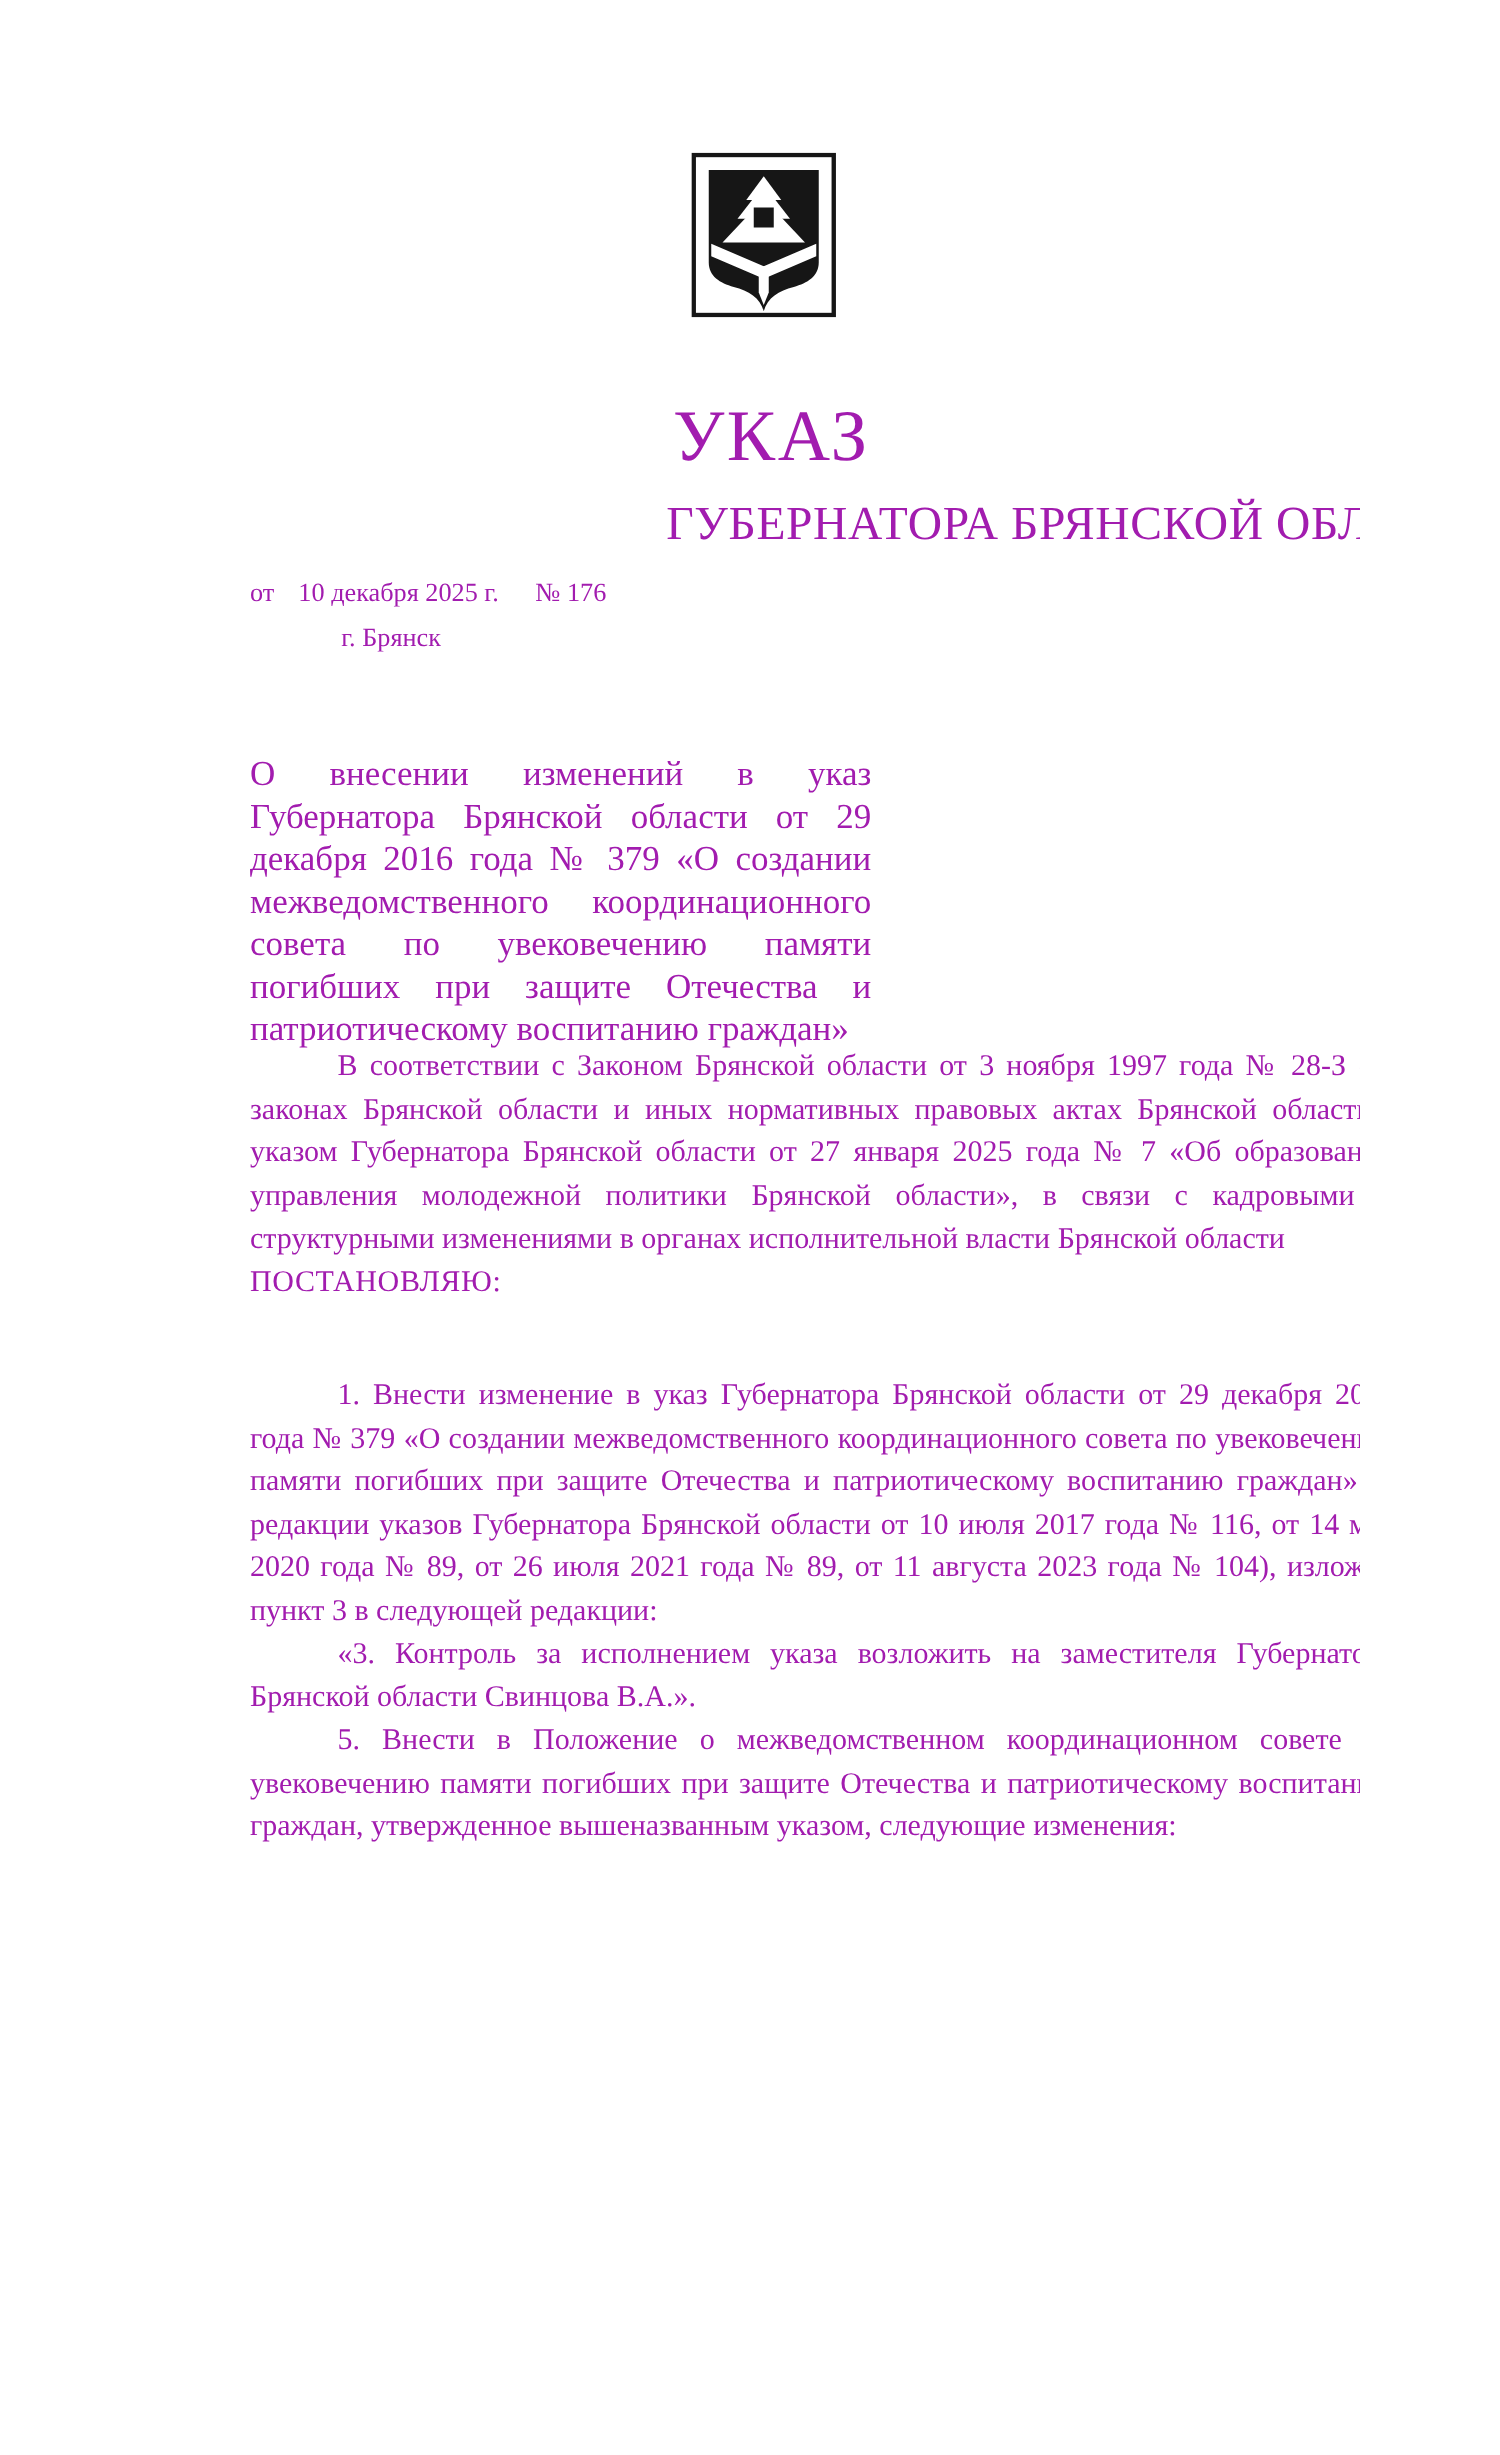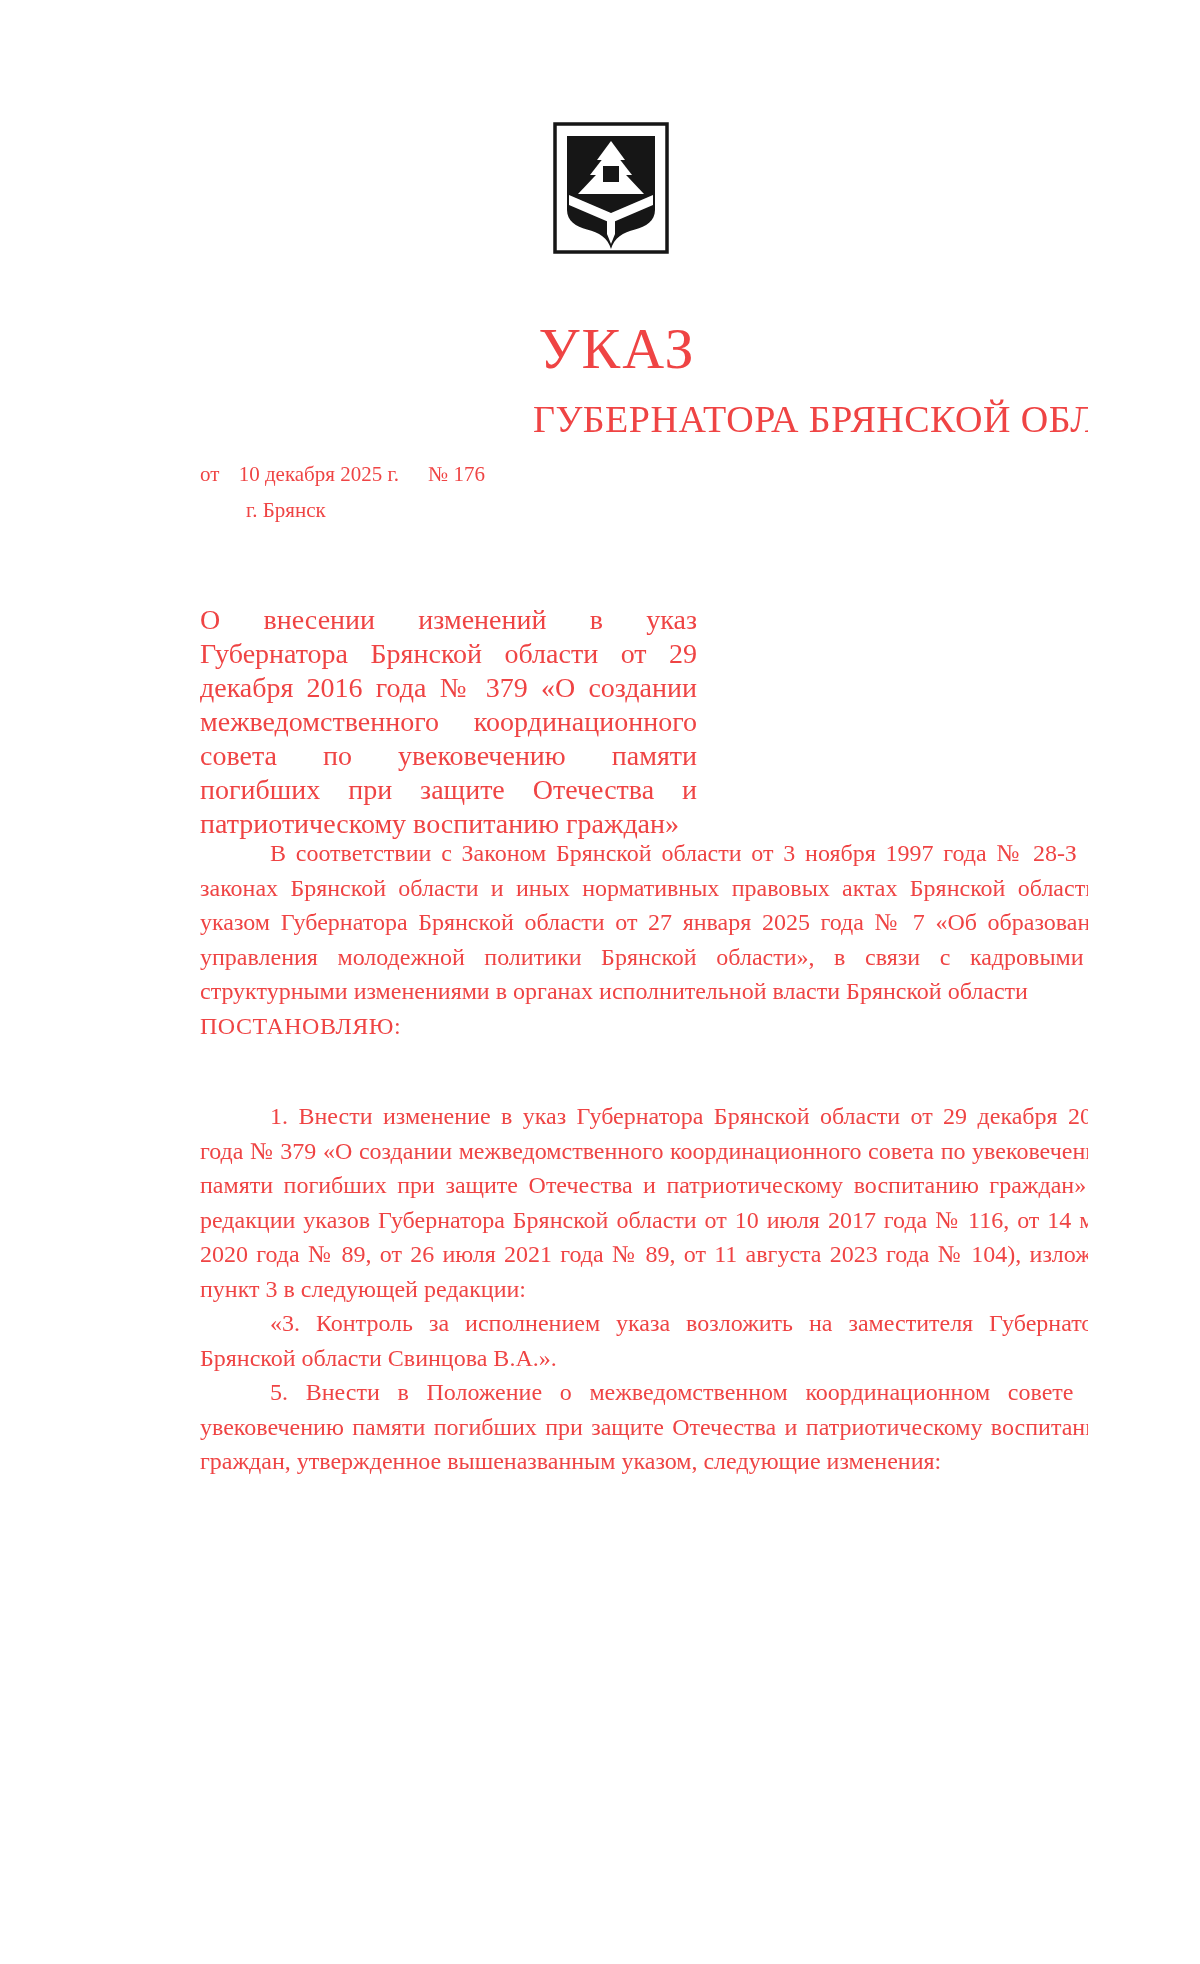--- a/index.html
+++ b/index.html
@@ -7,21 +7,21 @@
     padding: 0;
     background: #ffffff;
   }
   .page {
     position: relative;
     width: 1088px;
     height: 1964px;
     background: #ffffff;
     overflow: hidden;
     font-family: "Liberation Serif", "DejaVu Serif", serif;
-    color: #ef4444;
+    color: #a21caf;
   }
   .emblem {
     position: absolute;
     left: 553px;
     top: 122px;
     width: 116px;
     height: 132px;
   }
   .title {
     position: absolute;
@@ -48,21 +48,21 @@
   .meta {
     position: absolute;
     left: 200px;
     top: 456px;
     font-size: 21px;
     line-height: 36px;
     white-space: nowrap;
   }
   .meta .date-prefix { margin-right: 14px; }
   .meta .doc-number { margin-left: 24px; }
-  .meta .city { margin-left: 46px; }
+  .meta .city { margin-left: 73px; }
   .subject {
     position: absolute;
     left: 200px;
     top: 588px;
     width: 497px;
     font-size: 28px;
     line-height: 34px;
     text-align: justify;
     margin-top: 15px;
   }

